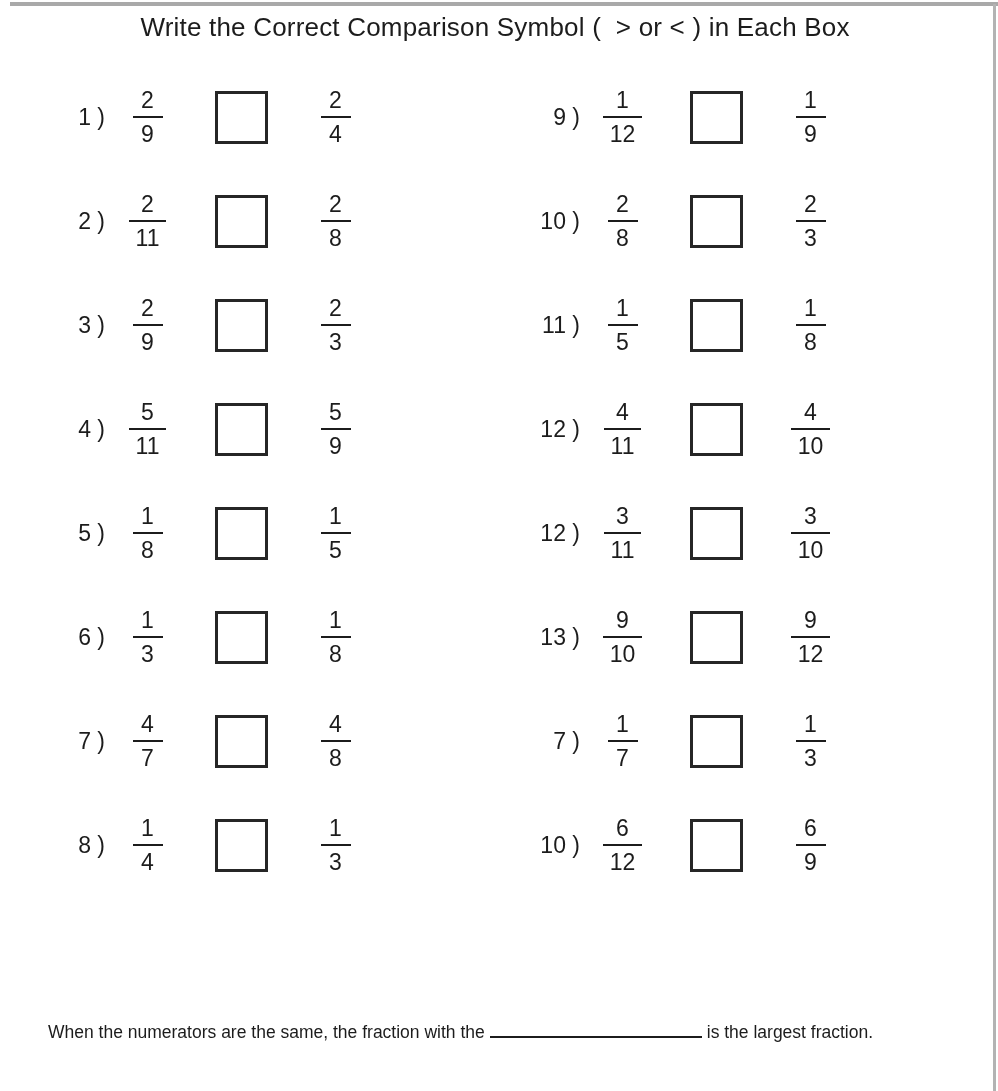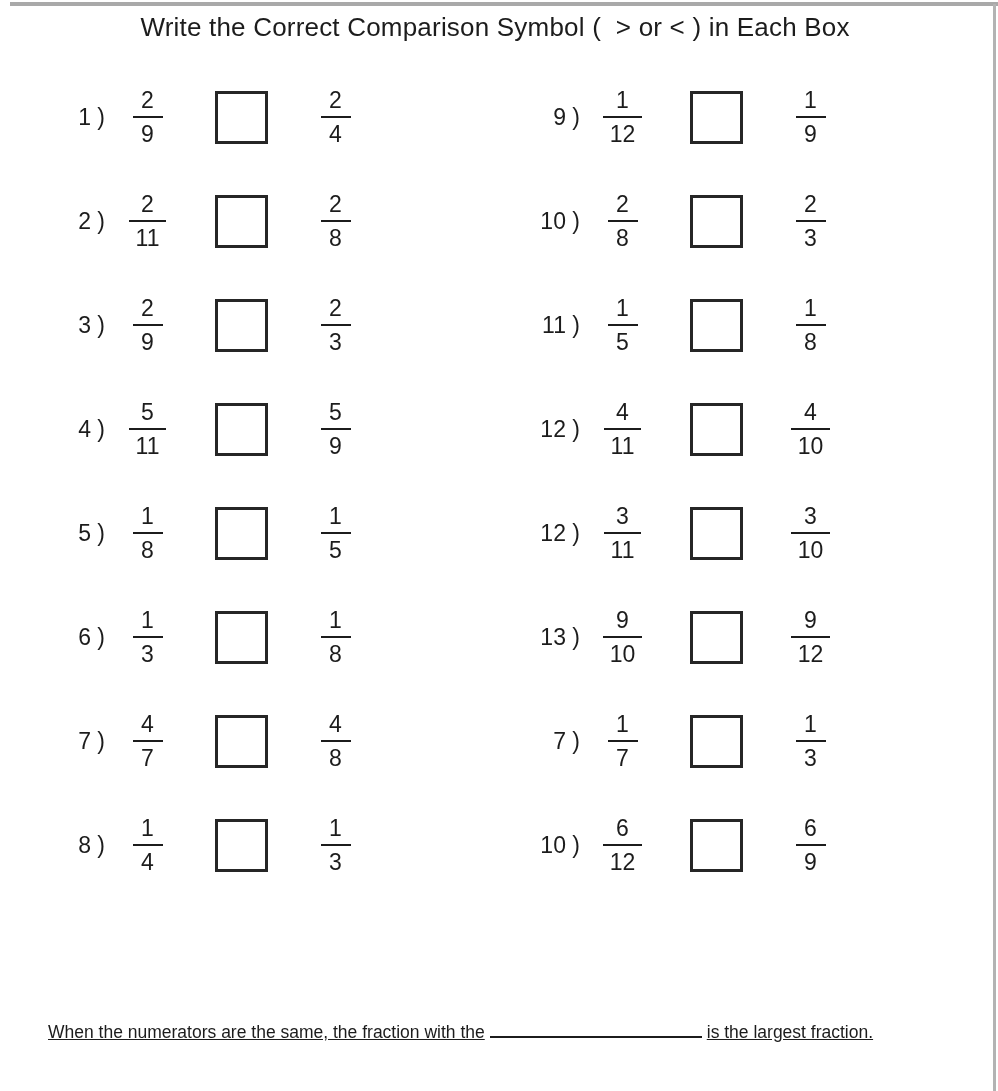--- a/index.html
+++ b/index.html
@@ -87,21 +87,20 @@
     flex: none;
   }
 
   .footer {
     position: absolute;
     top: 1021px;
     left: 48px;
     width: 930px;
     font-size: 17.5px;
     white-space: nowrap;
-    text-decoration: underline;
   }
   .blank {
     display: inline-block;
     width: 212px;
     height: 15px;
     border-bottom: 2px solid #1c1c1c;
     margin: 0 5px;
     vertical-align: baseline;
   }
 </style>

